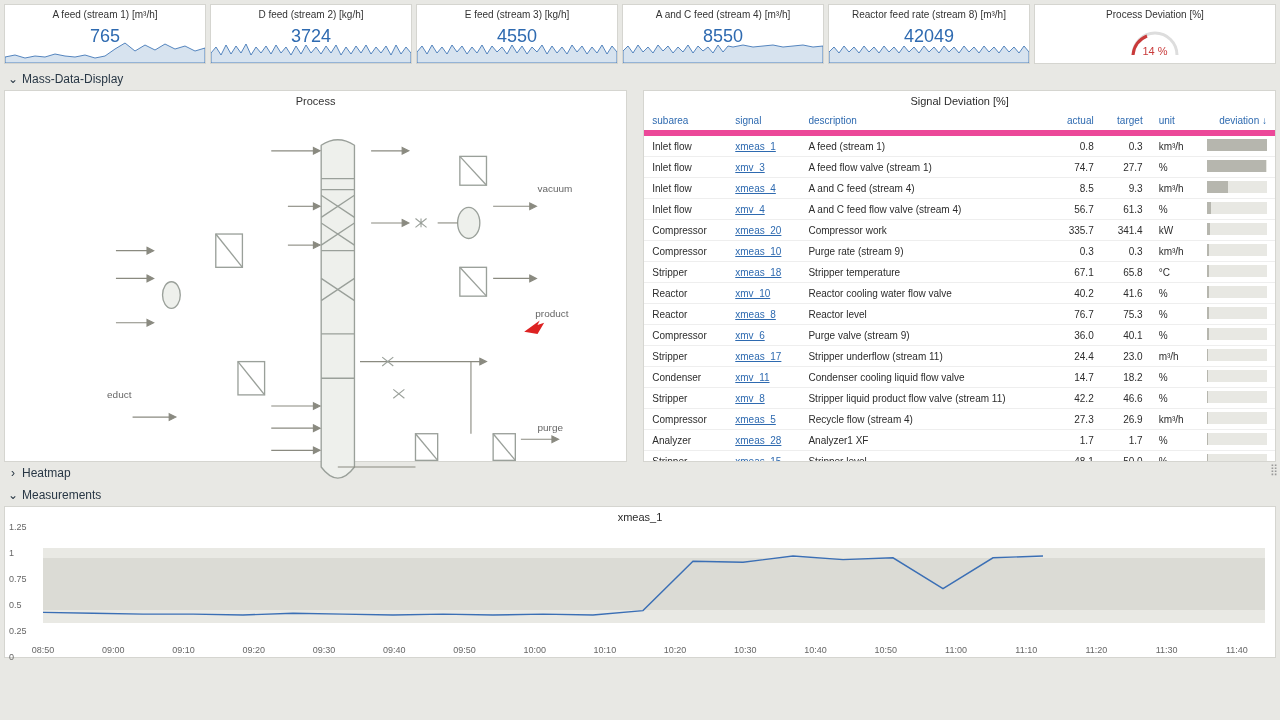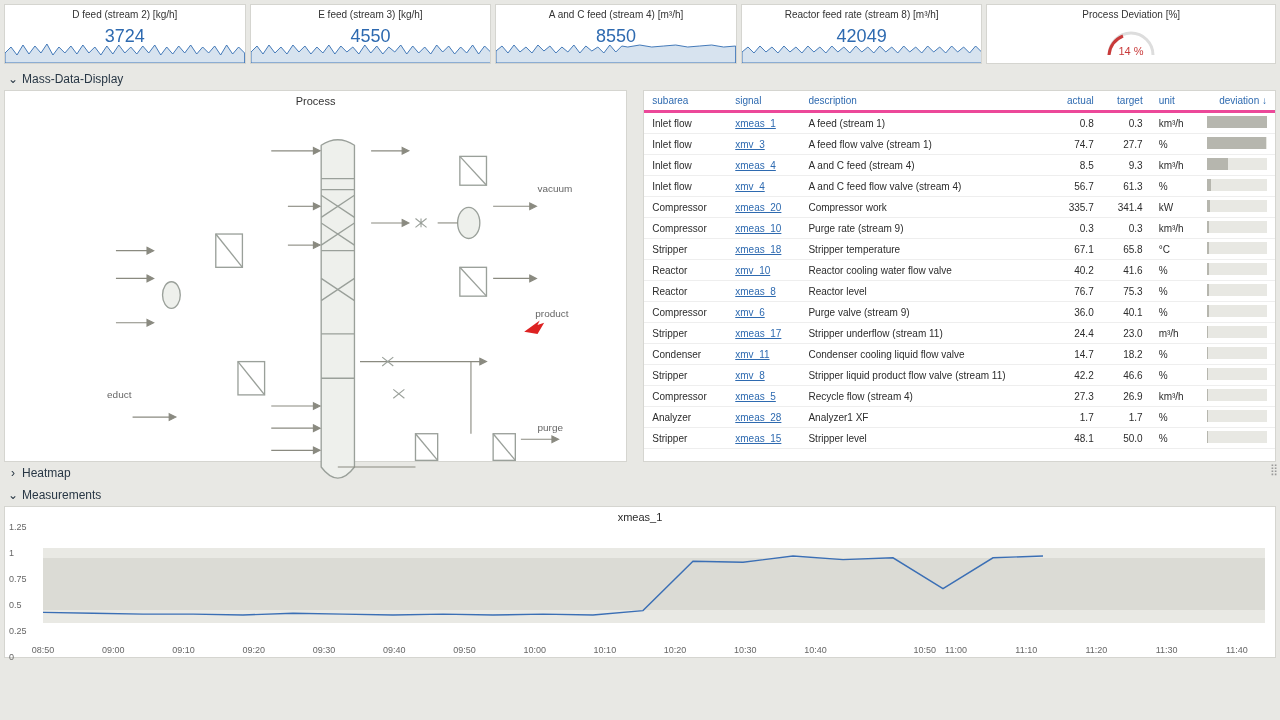--- a/index.html
+++ b/index.html
@@ -23,21 +23,21 @@
   .two-panel { display: flex; gap: 16px; padding: 0 4px; }
   .panel { background: #fff; border: 1px solid #d5d5d0; }
   .process-panel { flex: 0 0 49%; height: 372px; display: flex; flex-direction: column; }
   .panel-title { font-size: 11px; text-align: center; padding: 4px; color: #333; }
   .diagram { flex: 1; position: relative; }
   
   
   .deviation-panel { flex: 1; height: 372px; display: flex; flex-direction: column; overflow: hidden;}
   .dev-title { font-size: 11px; text-align: center; padding: 4px; }
   table { width: 100%; border-collapse: collapse; font-size: 10px; }
-  thead th { color: #2e6ab0; font-weight: 400; text-align: left; padding: 4px 8px; border-bottom: 3px solid #ec4899; cursor: pointer; }
+  thead th { color: #2e6ab0; font-weight: 400; text-align: left; padding: 4px 8px; border-bottom: 6px solid #ec4899; cursor: pointer; }
   thead th.r { text-align: right; }
   tbody td { padding: 3px 8px; border-bottom: 1px solid #eee; }
   tbody td.r { text-align: right; }
   tbody td a { color: #2e6ab0; text-decoration: underline; }
   .bar-cell { width: 70px; }
   .bar-bg { background: #e8e8e3; height: 12px; position: relative; width: 60px; display: inline-block; }
   .bar-fg { background: #b6b6ae; height: 100%; position: absolute; left: 0; top: 0; }
   .bar-txt { position: absolute; right: -24px; top: -1px; color: #aaa; font-size: 9px; }
   
   
@@ -54,20 +54,27 @@
   
   
   .resize-handle { position: absolute; right: 2px; bottom: -14px; cursor: nwse-resize; color:#999; font-size:11px;}
   
   .arrow-ico { color:#7a7a70; }
 </style>
 </head>
 <body>
 
 <div class="metrics-row">
+  <div class="metric-card">
+    <div class="metric-label">A feed (stream 1) [m³/h]</div>
+    <div class="metric-value">765</div>
+    <svg class="sparkline" viewBox="0 0 200 26" preserveAspectRatio="none">
+      <path d="M0,20 L10,18 20,21 30,19 40,20 50,17 60,19 70,20 80,18 90,21 100,19 110,12 120,6 130,14 140,8 150,13 160,7 170,12 180,9 190,14 200,11 L200,26 0,26 Z" fill="#d7e3ef" stroke="#2e6ab0" stroke-width="0.8"></path>
+    </svg>
+  </div>
   <div class="metric-card">
     <div class="metric-label">D feed (stream 2) [kg/h]</div>
     <div class="metric-value">3724</div>
     <svg class="sparkline" viewBox="0 0 200 26" preserveAspectRatio="none">
       <path d="M0,16 5,10 10,18 15,8 20,17 25,9 30,16 35,7 40,18 45,10 50,16 55,9 60,17 65,8 70,16 75,10 80,18 85,9 90,17 95,8 100,16 105,10 110,17 115,9 120,16 125,8 130,18 135,10 140,17 145,9 150,16 155,8 160,17 165,10 170,16 175,9 180,18 185,8 190,17 195,10 200,16 L200,26 0,26 Z" fill="#d7e3ef" stroke="#2e6ab0" stroke-width="0.8"></path>
     </svg>
   </div>
   <div class="metric-card">
     <div class="metric-label">E feed (stream 3) [kg/h]</div>
     <div class="metric-value">4550</div>
@@ -193,20 +200,21 @@
         <text x="478" y="185" font-size="9" fill="#666">product</text>
         <text x="92" y="258" font-size="9" fill="#666">educt</text>
         <text x="480" y="288" font-size="9" fill="#666">purge</text>
 
         <polygon points="468,198 482,188 480,192 486,190 480,200" fill="#d22"></polygon>
       </svg>
     </div>
   </div>
 
   <div class="panel deviation-panel">
+    <div class="dev-title">Signal Deviation [%]</div>
     <table>
       <thead>
         <tr>
           <th>subarea</th>
           <th>signal</th>
           <th>description</th>
           <th class="r">actual</th>
           <th class="r">target</th>
           <th>unit</th>
           <th class="r">deviation ↓</th>
@@ -397,21 +405,21 @@
         <span class="xlab" style="left: 14.0588%;">09:10</span>
         <span class="xlab" style="left: 19.5882%;">09:20</span>
         <span class="xlab" style="left: 25.1176%;">09:30</span>
         <span class="xlab" style="left: 30.6471%;">09:40</span>
         <span class="xlab" style="left: 36.1765%;">09:50</span>
         <span class="xlab" style="left: 41.7059%;">10:00</span>
         <span class="xlab" style="left: 47.2353%;">10:10</span>
         <span class="xlab" style="left: 52.7647%;">10:20</span>
         <span class="xlab" style="left: 58.2941%;">10:30</span>
         <span class="xlab" style="left: 63.8235%;">10:40</span>
-        <span class="xlab" style="left: 69.3529%; margin-left: 39px;">10:50</span>
+        <span class="xlab" style="left: 69.3529%;">10:50</span>
         <span class="xlab" style="left: 74.8824%;">11:00</span>
         <span class="xlab" style="left: 80.4118%;">11:10</span>
         <span class="xlab" style="left: 85.9412%;">11:20</span>
         <span class="xlab" style="left: 91.4706%;">11:30</span>
         <span class="xlab" style="left: 97%;">11:40</span>
       </div>
   </div>
 </div>
 
 </body></html>

